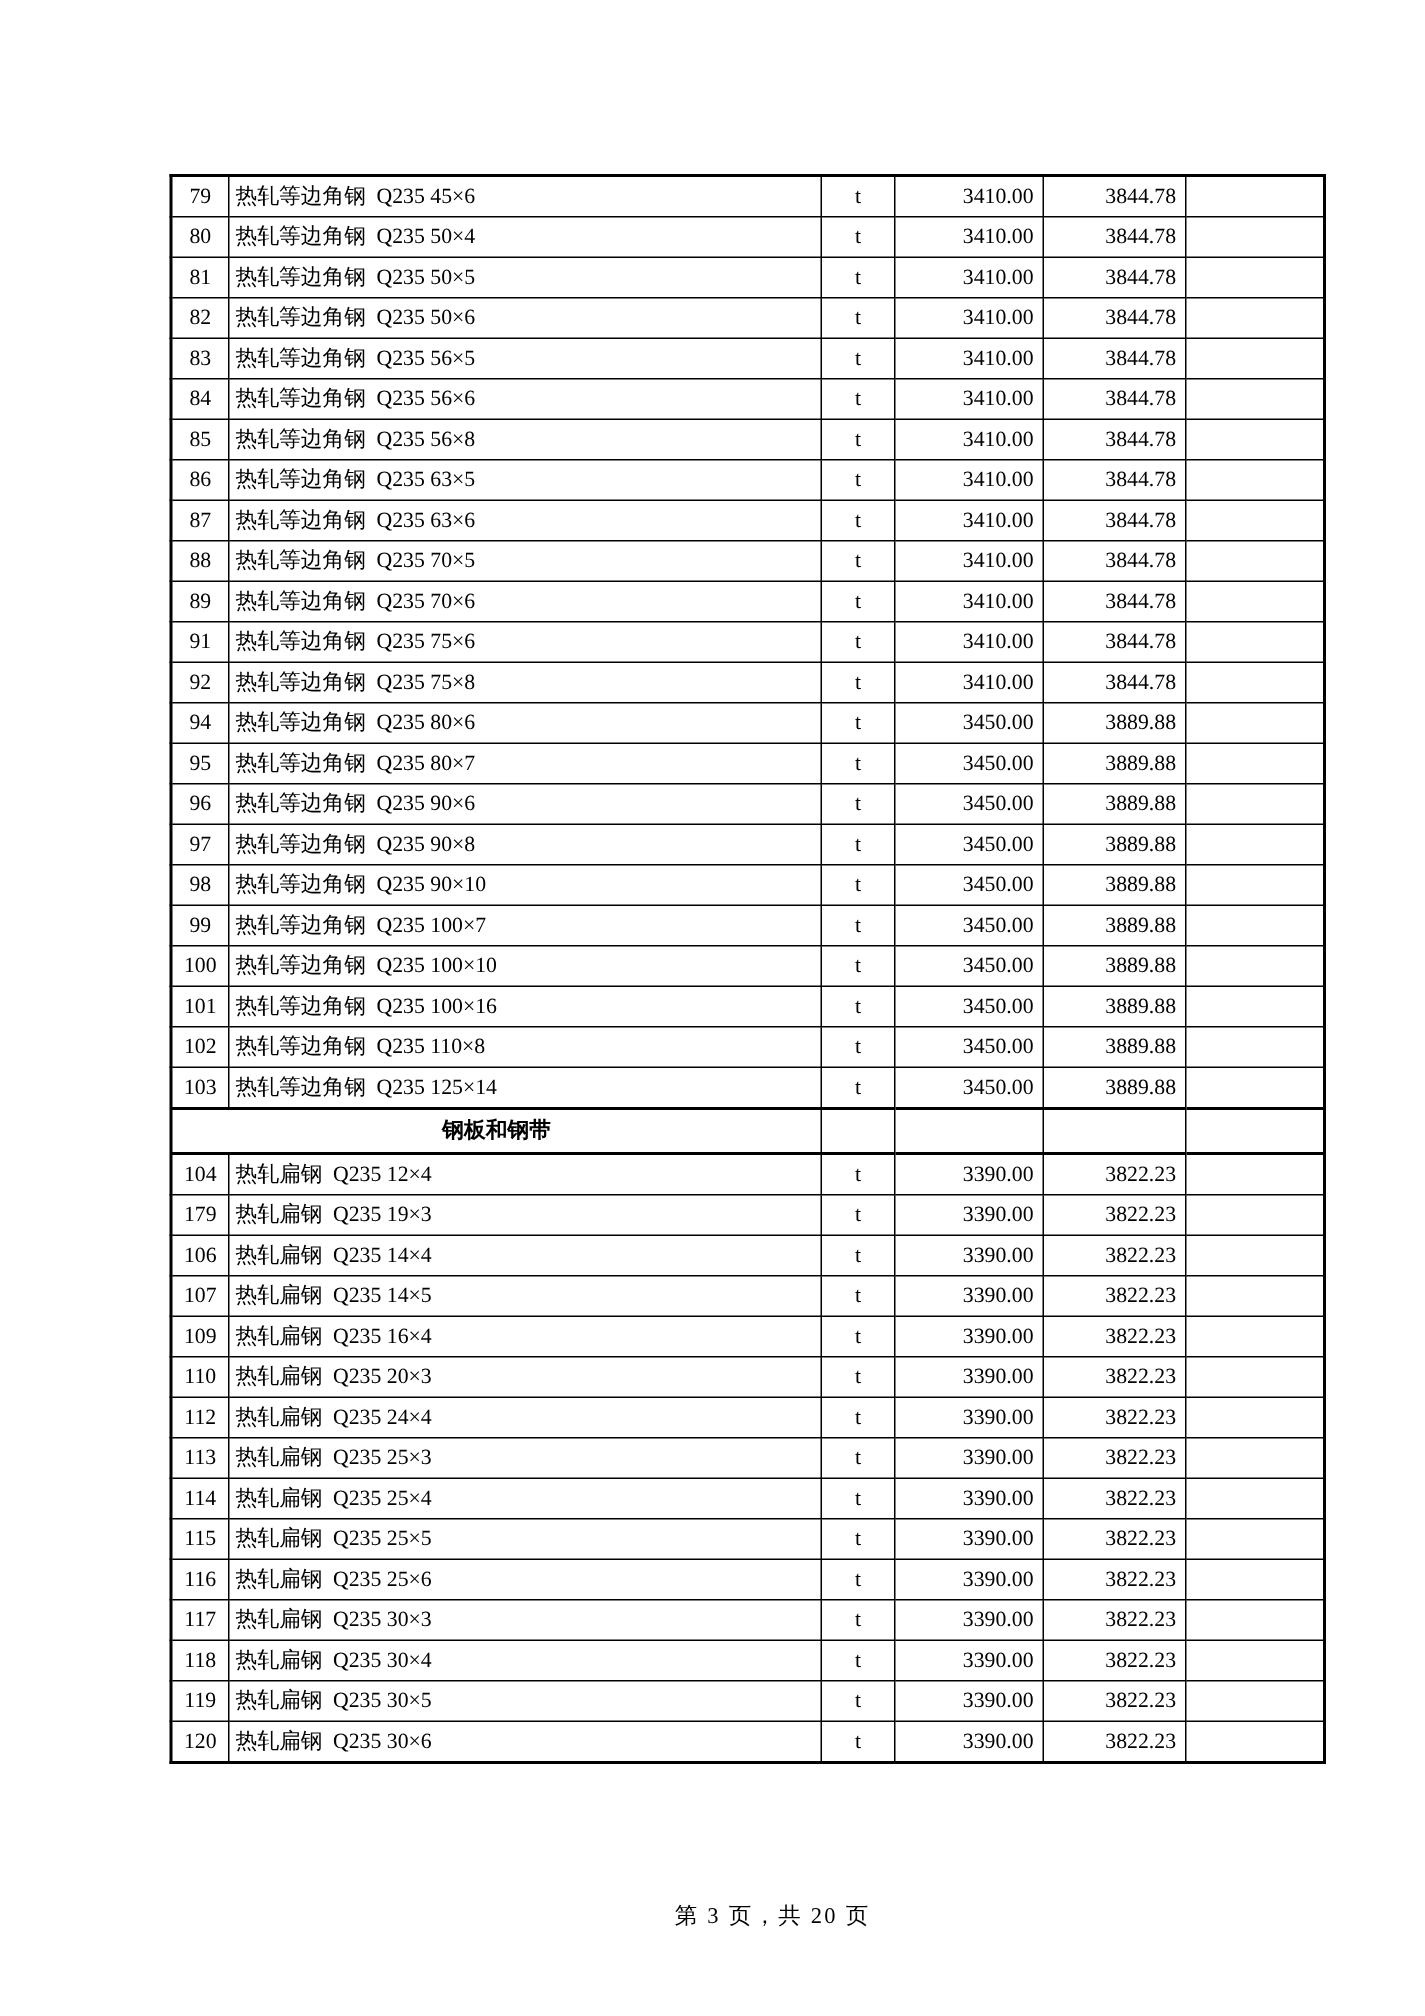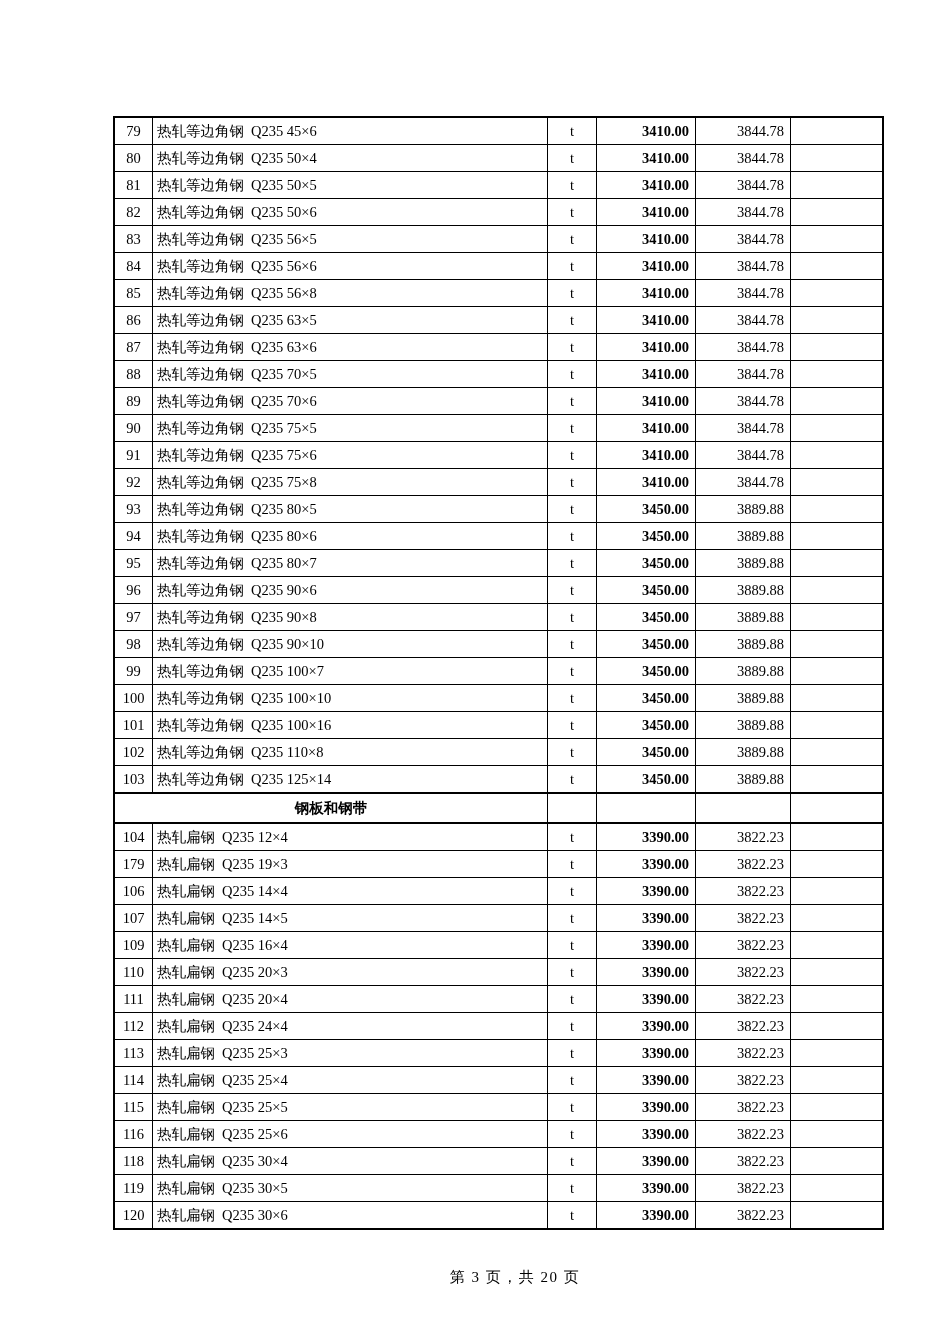--- a/index.html
+++ b/index.html
@@ -40,21 +40,21 @@
     font-size: 14.5px;
     line-height: 26px;
     vertical-align: middle;
     background: #ffffff;
   }
 
   
   .col-idx   { width: 37px;  text-align: center; }
   .col-desc  { width: 390px; text-align: left; padding-left: 4px !important; }
   .col-unit  { width: 48px;  text-align: center; }
-  .col-p1    { width: 92px;  text-align: right; padding-right: 6px !important; font-weight: bold; }
+  .col-p1    { width: 92px;  text-align: right; padding-right: 6px !important; }
   .col-p2    { width: 88px;  text-align: right; padding-right: 6px !important; }
   .col-blank { width: 91px; }
 
   .desc-name { }
   .desc-gap  { display: inline-block; width: 7px; }
   .desc-spec { }
 
   
   .section-row td {
     height: 28px;
@@ -187,49 +187,33 @@
         </tr>
         <tr>
           <td class="col-idx">89</td>
           <td class="col-desc"><span class="desc-name">热轧等边角钢</span><span class="desc-gap"></span><span class="desc-spec">Q235 70×6</span></td>
           <td class="col-unit">t</td>
           <td class="col-p1">3410.00</td>
           <td class="col-p2">3844.78</td>
           <td class="col-blank"></td>
         </tr>
         <tr>
-          <td class="col-idx">90</td>
-          <td class="col-desc"><span class="desc-name">热轧等边角钢</span><span class="desc-gap"></span><span class="desc-spec">Q235 75×5</span></td>
-          <td class="col-unit">t</td>
-          <td class="col-p1">3410.00</td>
-          <td class="col-p2">3844.78</td>
-          <td class="col-blank"></td>
-        </tr>
-        <tr>
           <td class="col-idx">91</td>
           <td class="col-desc"><span class="desc-name">热轧等边角钢</span><span class="desc-gap"></span><span class="desc-spec">Q235 75×6</span></td>
           <td class="col-unit">t</td>
           <td class="col-p1">3410.00</td>
           <td class="col-p2">3844.78</td>
           <td class="col-blank"></td>
         </tr>
         <tr>
           <td class="col-idx">92</td>
           <td class="col-desc"><span class="desc-name">热轧等边角钢</span><span class="desc-gap"></span><span class="desc-spec">Q235 75×8</span></td>
           <td class="col-unit">t</td>
           <td class="col-p1">3410.00</td>
           <td class="col-p2">3844.78</td>
-          <td class="col-blank"></td>
-        </tr>
-        <tr>
-          <td class="col-idx">93</td>
-          <td class="col-desc"><span class="desc-name">热轧等边角钢</span><span class="desc-gap"></span><span class="desc-spec">Q235 80×5</span></td>
-          <td class="col-unit">t</td>
-          <td class="col-p1">3450.00</td>
-          <td class="col-p2">3889.88</td>
           <td class="col-blank"></td>
         </tr>
         <tr>
           <td class="col-idx">94</td>
           <td class="col-desc"><span class="desc-name">热轧等边角钢</span><span class="desc-gap"></span><span class="desc-spec">Q235 80×6</span></td>
           <td class="col-unit">t</td>
           <td class="col-p1">3450.00</td>
           <td class="col-p2">3889.88</td>
           <td class="col-blank"></td>
         </tr>
@@ -354,28 +338,20 @@
         </tr>
         <tr>
           <td class="col-idx">110</td>
           <td class="col-desc"><span class="desc-name">热轧扁钢</span><span class="desc-gap"></span><span class="desc-spec">Q235 20×3</span></td>
           <td class="col-unit">t</td>
           <td class="col-p1">3390.00</td>
           <td class="col-p2">3822.23</td>
           <td class="col-blank"></td>
         </tr>
         <tr>
-          <td class="col-idx">111</td>
-          <td class="col-desc"><span class="desc-name">热轧扁钢</span><span class="desc-gap"></span><span class="desc-spec">Q235 20×4</span></td>
-          <td class="col-unit">t</td>
-          <td class="col-p1">3390.00</td>
-          <td class="col-p2">3822.23</td>
-          <td class="col-blank"></td>
-        </tr>
-        <tr>
           <td class="col-idx">112</td>
           <td class="col-desc"><span class="desc-name">热轧扁钢</span><span class="desc-gap"></span><span class="desc-spec">Q235 24×4</span></td>
           <td class="col-unit">t</td>
           <td class="col-p1">3390.00</td>
           <td class="col-p2">3822.23</td>
           <td class="col-blank"></td>
         </tr>
         <tr>
           <td class="col-idx">113</td>
           <td class="col-desc"><span class="desc-name">热轧扁钢</span><span class="desc-gap"></span><span class="desc-spec">Q235 25×3</span></td>
@@ -402,20 +378,28 @@
         </tr>
         <tr>
           <td class="col-idx">116</td>
           <td class="col-desc"><span class="desc-name">热轧扁钢</span><span class="desc-gap"></span><span class="desc-spec">Q235 25×6</span></td>
           <td class="col-unit">t</td>
           <td class="col-p1">3390.00</td>
           <td class="col-p2">3822.23</td>
           <td class="col-blank"></td>
         </tr>
         <tr>
+          <td class="col-idx">117</td>
+          <td class="col-desc"><span class="desc-name">热轧扁钢</span><span class="desc-gap"></span><span class="desc-spec">Q235 30×3</span></td>
+          <td class="col-unit">t</td>
+          <td class="col-p1">3390.00</td>
+          <td class="col-p2">3822.23</td>
+          <td class="col-blank"></td>
+        </tr>
+        <tr>
           <td class="col-idx">118</td>
           <td class="col-desc"><span class="desc-name">热轧扁钢</span><span class="desc-gap"></span><span class="desc-spec">Q235 30×4</span></td>
           <td class="col-unit">t</td>
           <td class="col-p1">3390.00</td>
           <td class="col-p2">3822.23</td>
           <td class="col-blank"></td>
         </tr>
         <tr>
           <td class="col-idx">119</td>
           <td class="col-desc"><span class="desc-name">热轧扁钢</span><span class="desc-gap"></span><span class="desc-spec">Q235 30×5</span></td>

